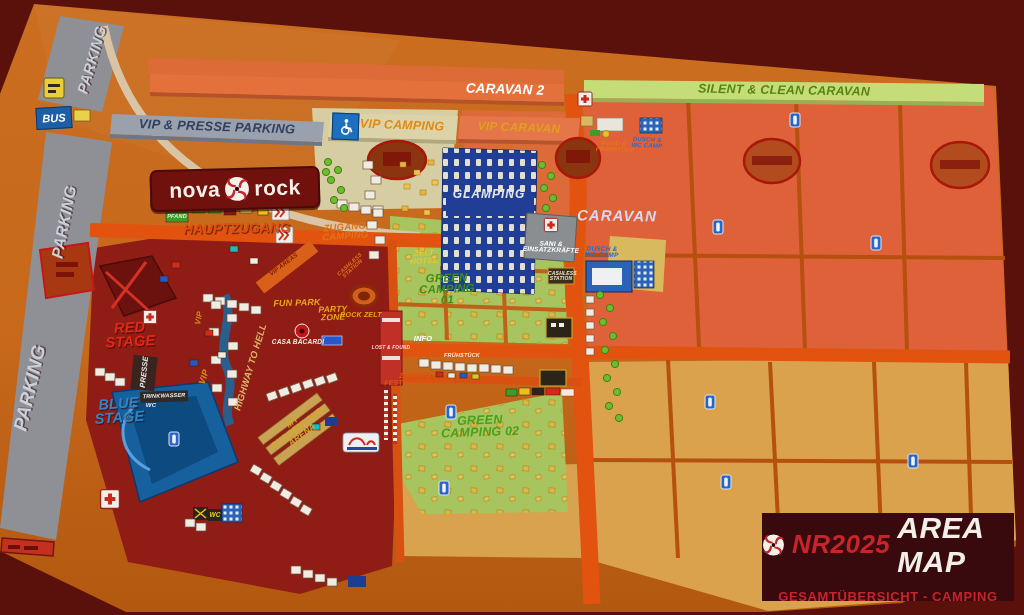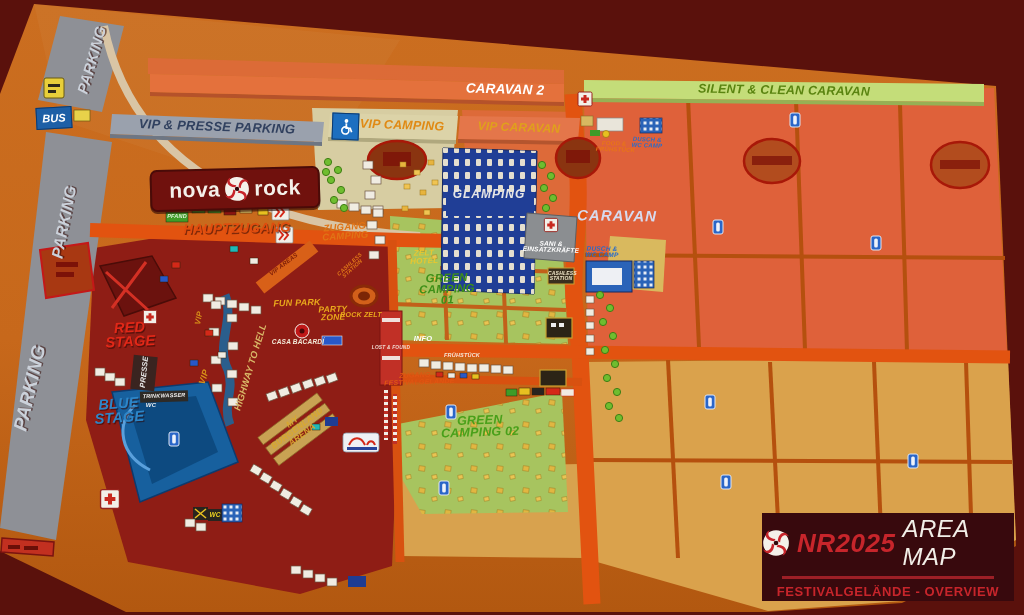--- a/index.html
+++ b/index.html
@@ -16,21 +16,21 @@
   #wheelchair{position:absolute;left:332px;top:113px;width:25px;height:25px;background:#1d6fc0;
      border:1px solid #0d3a6e;transform:rotate(2deg);display:flex;align-items:center;justify-content:center;}
   #nova{position:absolute;left:150px;top:168px;width:166px;height:38px;background:#70110d;
      border:2px solid #4a0b08;border-radius:7px;transform:rotate(-1.5deg);
      display:flex;align-items:center;justify-content:center;gap:4px;box-shadow:0 2px 0 rgba(40,6,4,.6);}
   #nova span{color:#f4f1ea;font-weight:bold;font-size:21px;letter-spacing:.5px;}
   #legend{position:absolute;left:762px;top:513px;width:252px;height:88px;background:#38090d;
      display:flex;flex-direction:column;align-items:center;justify-content:center;gap:5px;}
   .lgTop{display:flex;align-items:center;gap:7px;}
   .lgNR{color:#c7252b;font-weight:bold;font-style:italic;font-size:26px;letter-spacing:.5px;}
-  .lgAM{color:#f2efe8;font-weight:normal;font-style:italic;font-size:24px;letter-spacing:.5px;}
+  .lgAM{color:#f2efe8;font-weight:bold;font-style:italic;font-size:30px;letter-spacing:.5px;}
   .lgDiv{width:212px;height:3px;background:#9c1f26;}
   .lgSub{color:#c7252b;font-weight:bold;font-size:13px;letter-spacing:.6px;}
 </style>
 </head>
 <body>
 
 <div id="stage">
 
 <svg class="map" width="1024" height="615" viewBox="0 0 1024 615">
   <defs>
@@ -464,16 +464,16 @@
 
 <div id="legend">
   <div class="lgTop">
     <svg width="32" height="32" viewBox="-12 -12 24 24">
           <use href="#spiral"></use>
         </svg>
     <span class="lgNR">NR2025</span>
     <span class="lgAM">AREA MAP</span>
   </div>
   <div class="lgDiv"></div>
-  <div class="lgSub">FESTIVALGELÄNDE - OVERVIEW</div>
+  <div class="lgSub">GESAMTÜBERSICHT - CAMPING</div>
 </div>
 
 </div>
 
 </body></html>

